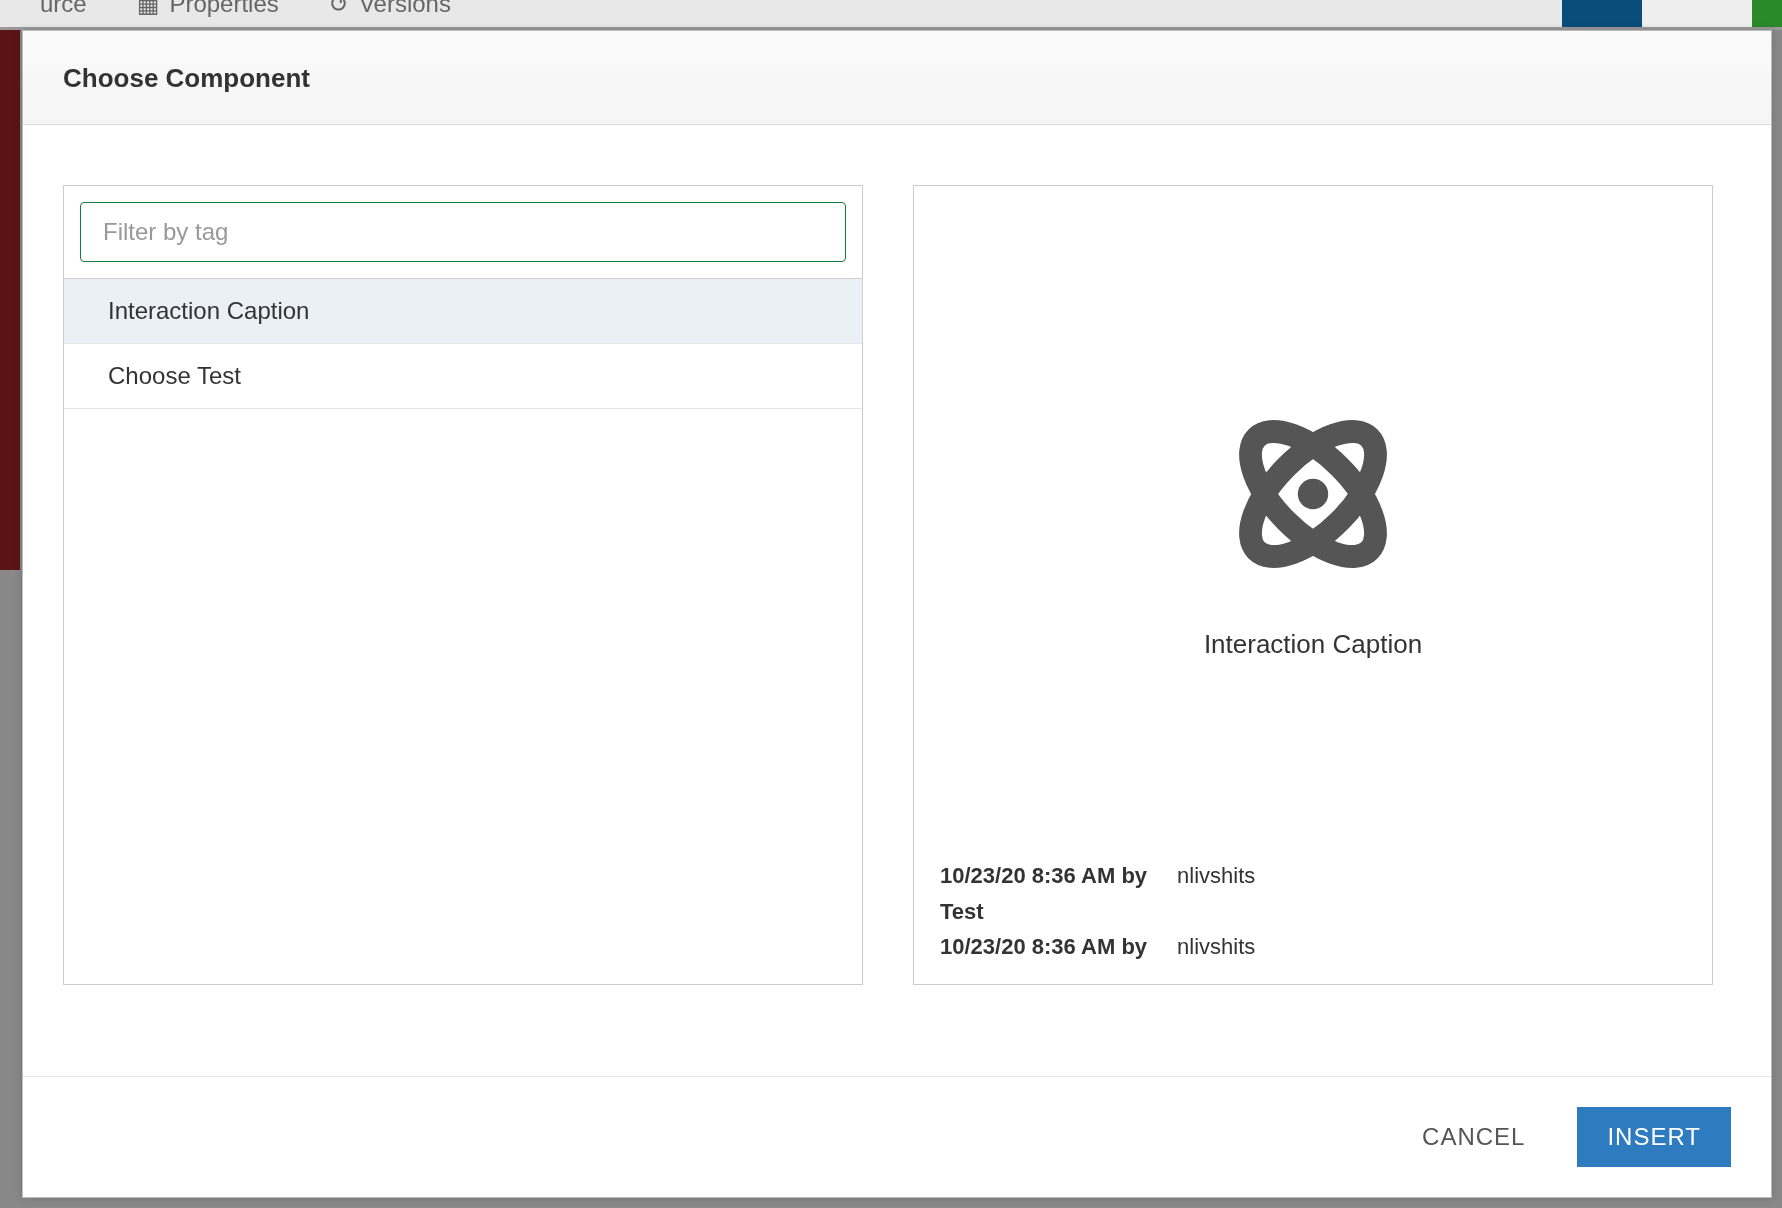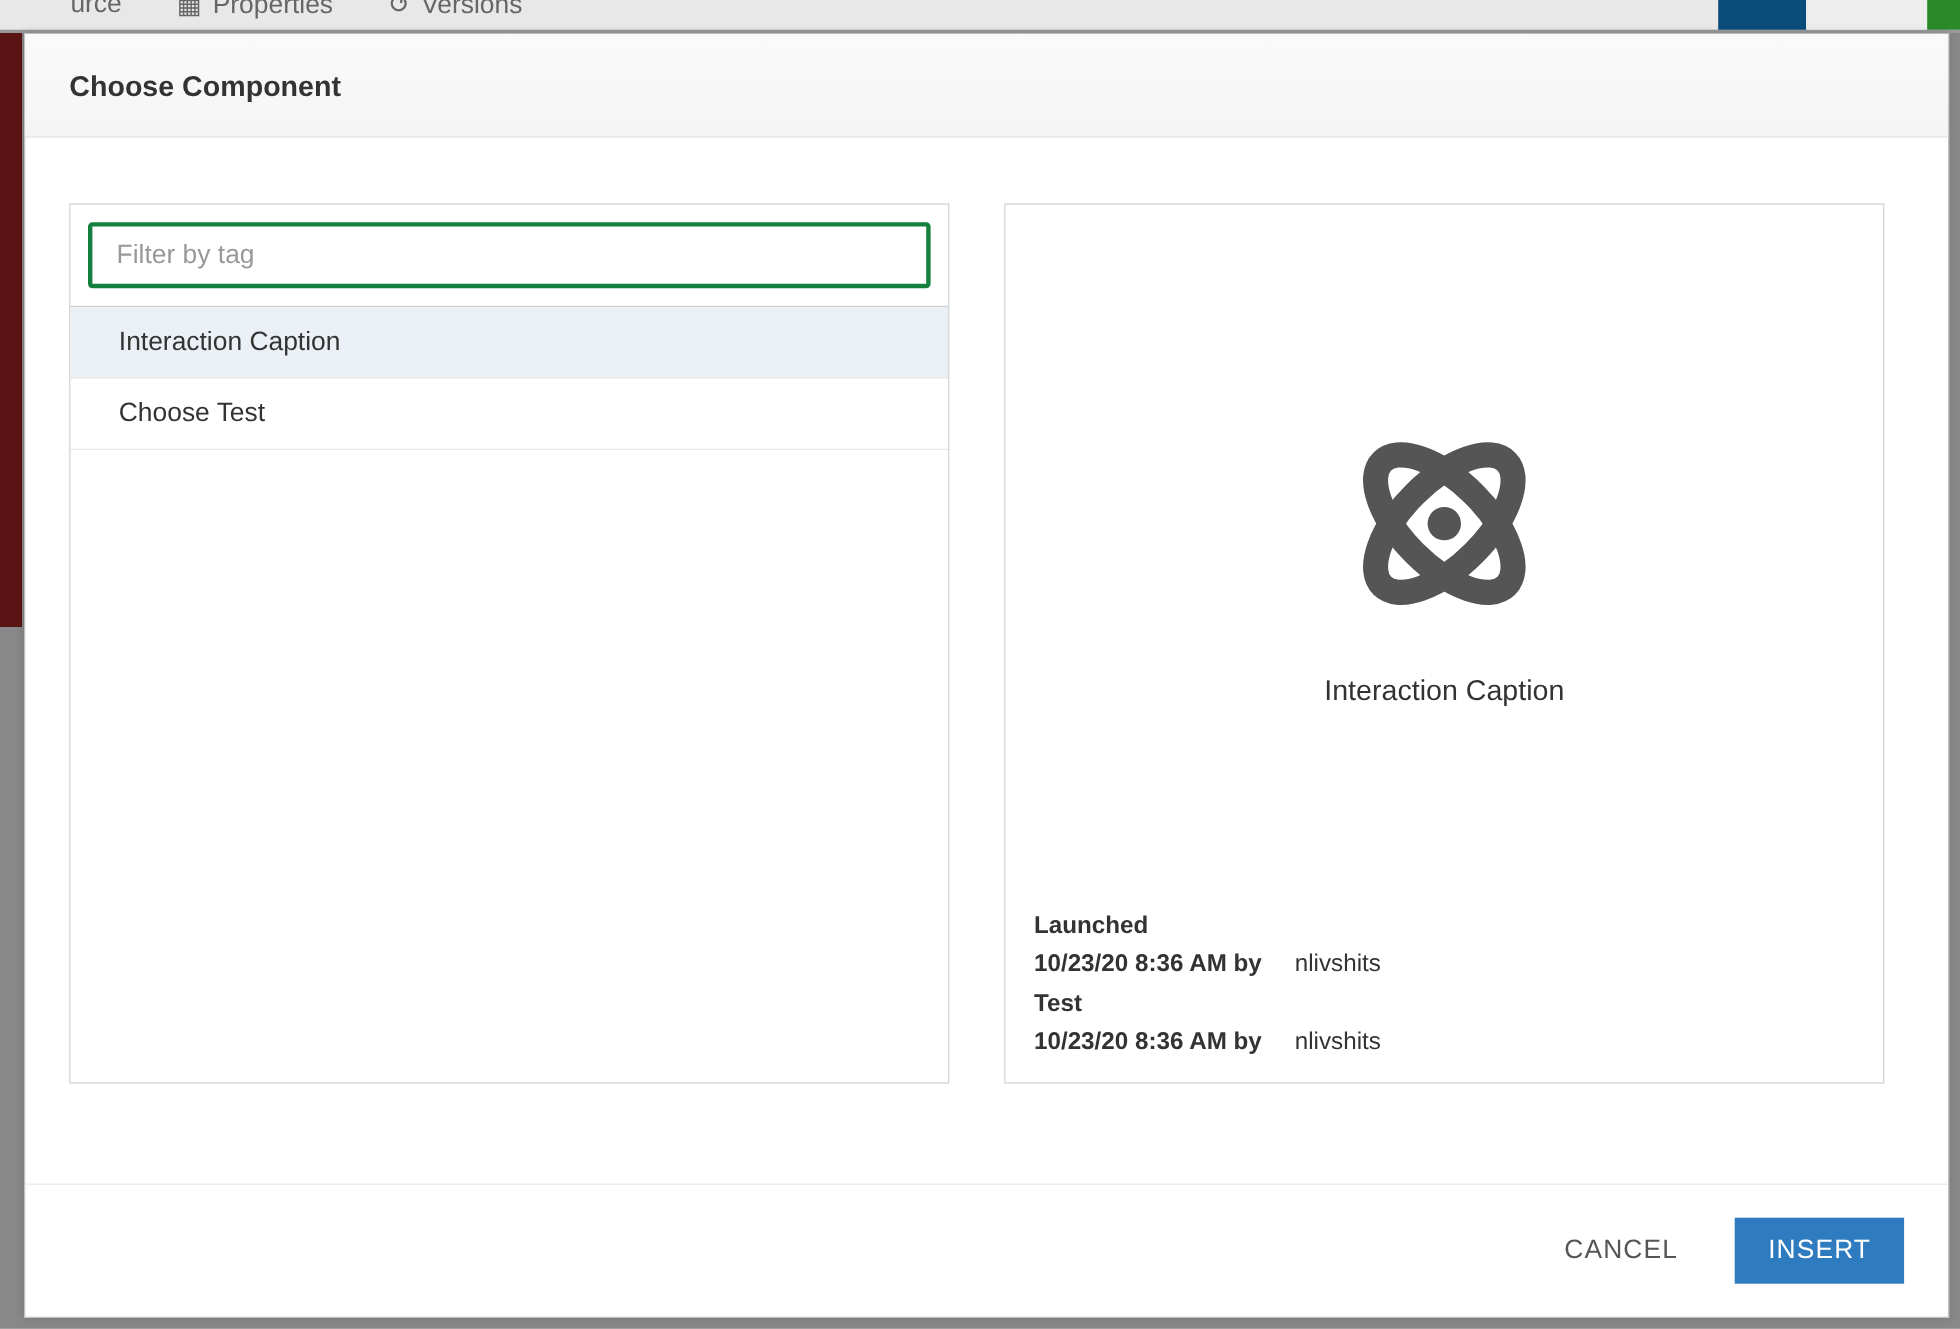--- a/index.html
+++ b/index.html
@@ -12,21 +12,21 @@
       position: relative;
     }
     .bg-toolbar {
       position: absolute;
       top: 0; left: 0; right: 0;
       height: 30px;
       background: #e8e8e8;
       border-bottom: 3px solid #999;
       display: flex;
       align-items: flex-start;
-      padding-left: 64px;
+      padding-left: 40px;
       gap: 50px;
       font-size: 24px;
       color: #666;
       overflow: hidden;
     }
     .bg-toolbar-item { display: flex; align-items: center; gap: 10px; margin-top: -10px; }
     .bg-right {
       position: absolute;
       top: 0; right: 0;
       display: flex;
@@ -71,21 +71,21 @@
       flex-direction: column;
       gap: 16px;
     }
     .input-row {
       position: relative;
       width: 100%;
     }
     .text-input {
       width: 100%;
       height: 60px;
-      border: 4px solid #15803d;
+      border: 1px solid #15803d;
       border-radius: 4px;
       padding: 0 50px 0 22px;
       font-size: 24px;
       color: #333;
       outline: none;
     }
     .text-input::placeholder { color: #999; }
     .clear-btn {
       position: absolute;
       right: 16px;
@@ -236,21 +236,20 @@
             <g fill="none" stroke="#555" stroke-width="12">
               <ellipse cx="50" cy="50" rx="42" ry="20" transform="rotate(45 50 50)"></ellipse>
               <ellipse cx="50" cy="50" rx="42" ry="20" transform="rotate(-45 50 50)"></ellipse>
             </g>
             <circle cx="50" cy="50" r="8" fill="#555"></circle>
           </svg>
         </div>
         <div class="preview-title">Interaction Caption</div>
       </div>
       <div class="meta">
-        <div class="label">Launched</div>
         <div class="meta-row">
           <span class="bold">10/23/20 8:36 AM by</span>
           <span>nlivshits</span>
         </div>
         <div class="label">Test</div>
         <div class="meta-row">
           <span class="bold">10/23/20 8:36 AM by</span>
           <span>nlivshits</span>
         </div>
       </div>

